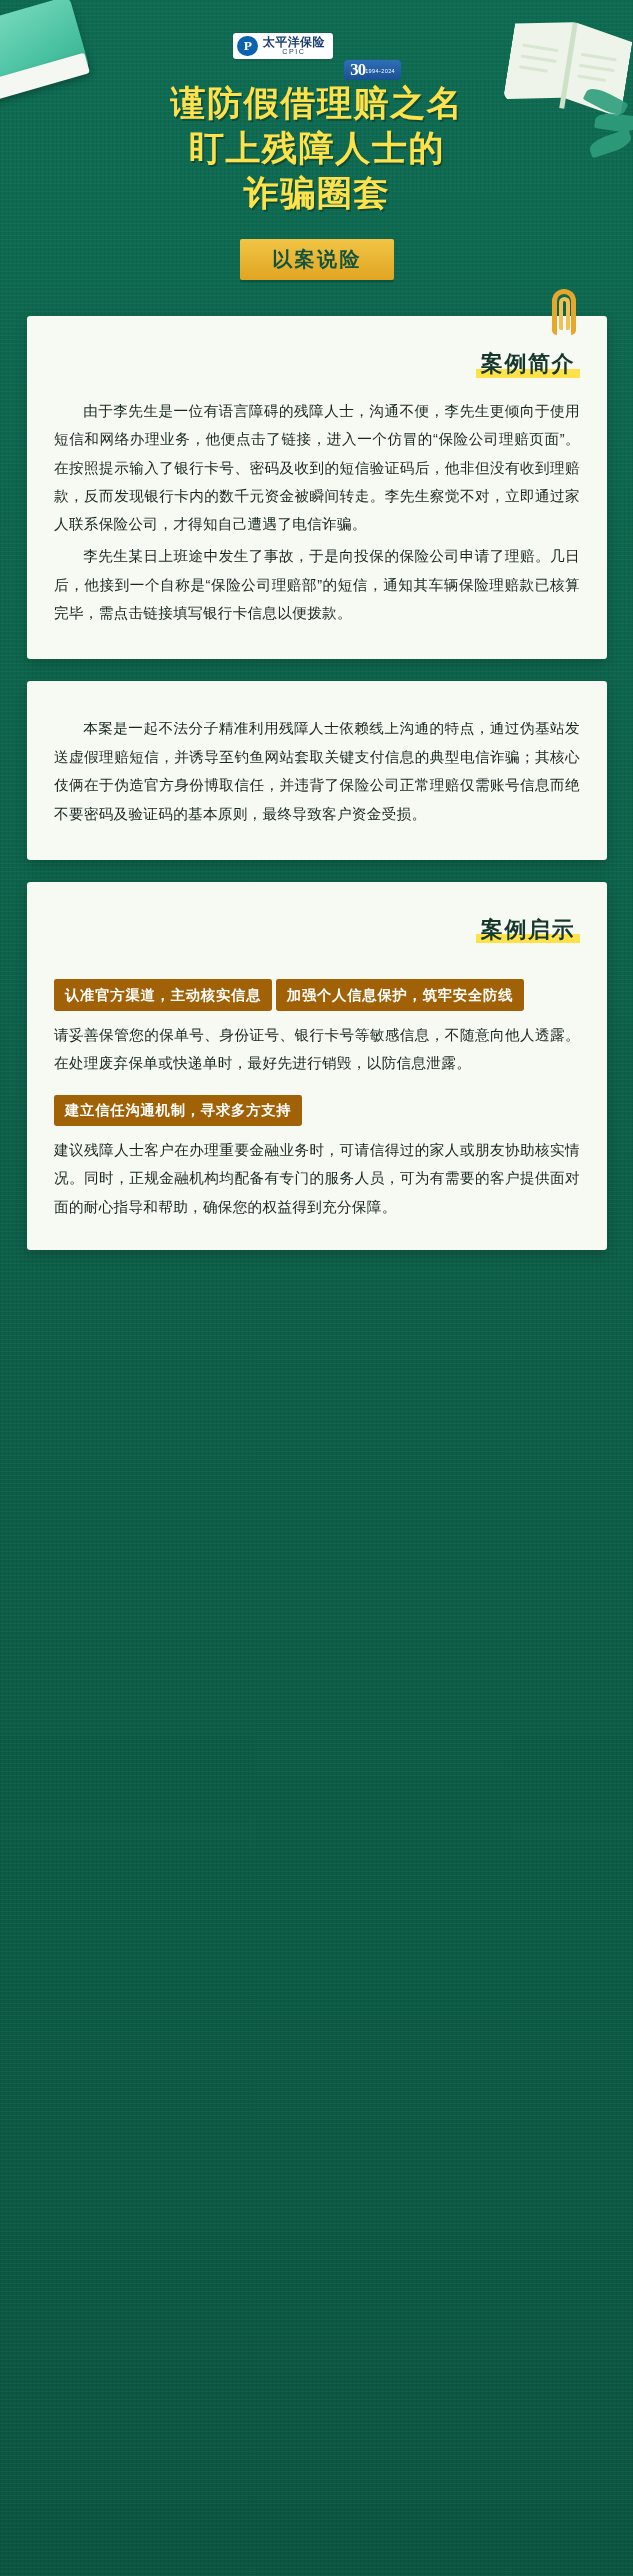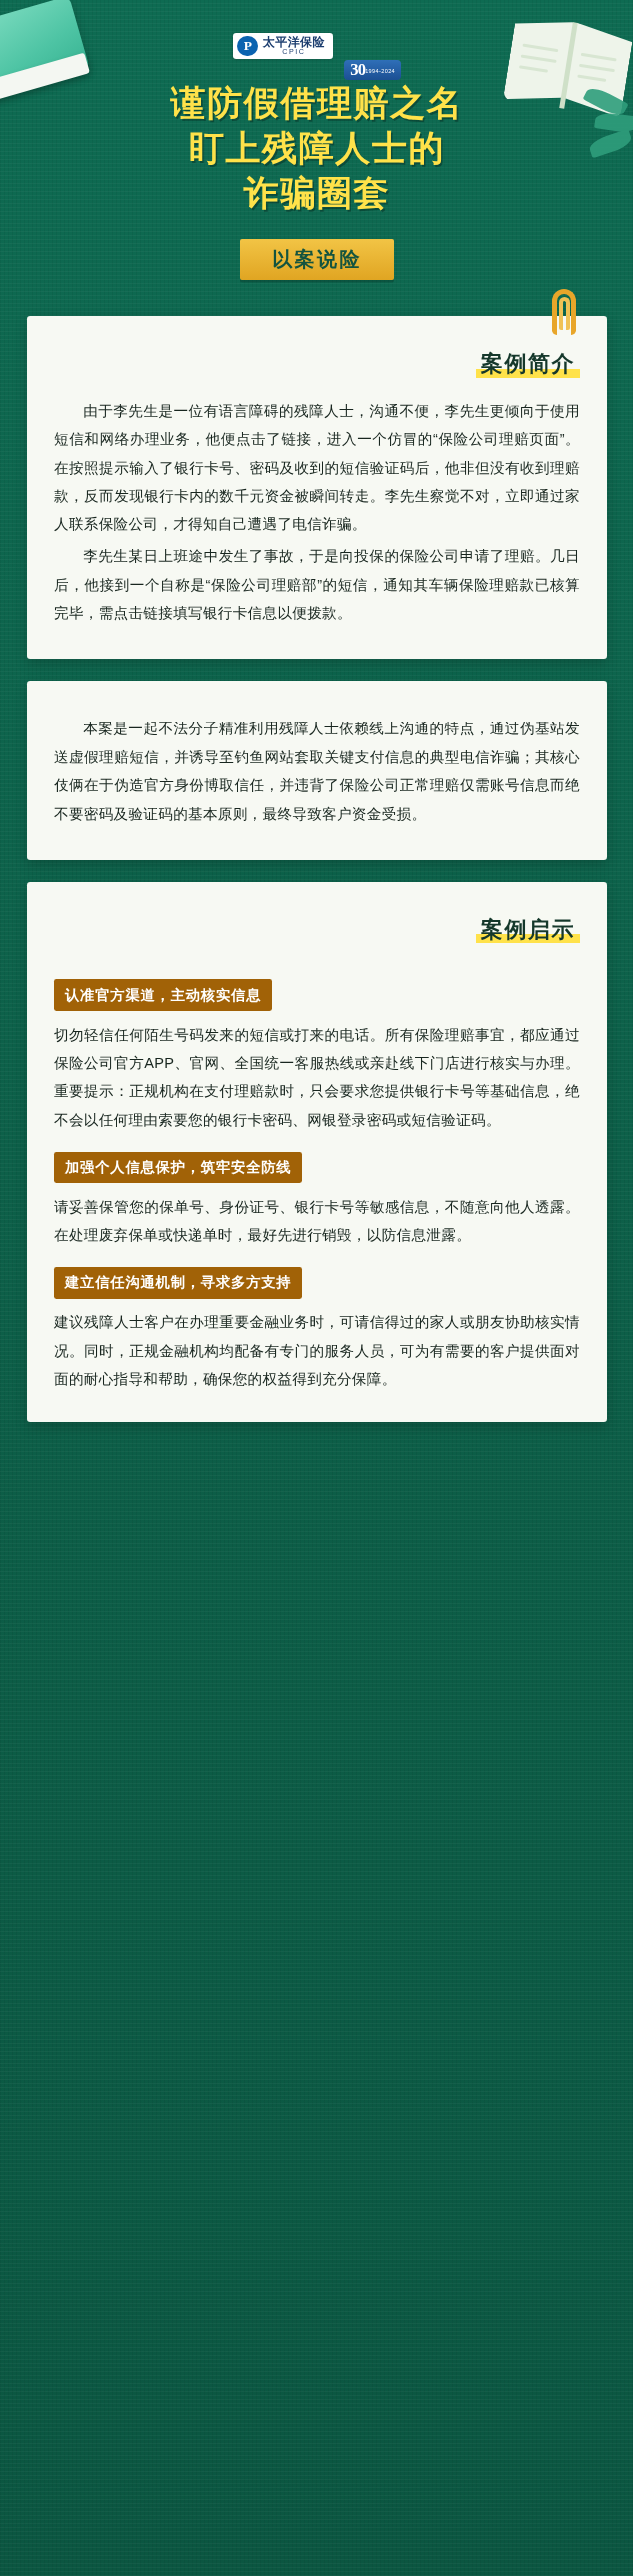--- a/index.html
+++ b/index.html
@@ -361,22 +361,20 @@
   <div class="card">
     <p class="para">本案是一起不法分子精准利用残障人士依赖线上沟通的特点，通过伪基站发送虚假理赔短信，并诱导至钓鱼网站套取关键支付信息的典型电信诈骗；其核心伎俩在于伪造官方身份博取信任，并违背了保险公司正常理赔仅需账号信息而绝不要密码及验证码的基本原则，最终导致客户资金受损。</p>
   </div>
 
   <div class="card">
     <div class="heading-row">
       <div class="card-heading">案例启示</div>
     </div>
 
     <div class="tip-label">认准官方渠道，主动核实信息</div>
-    <p class="tip-text">切勿轻信任何陌生号码发来的短信或打来的电话。所有保险理赔事宜，都应通过保险公司官方APP、官网、全国统一客服热线或亲赴线下门店进行核实与办理。
-重要提示：正规机构在支付理赔款时，只会要求您提供银行卡号等基础信息，绝不会以任何理由索要您的银行卡密码、网银登录密码或短信验证码。</p>
 
     <div class="tip-label">加强个人信息保护，筑牢安全防线</div>
     <p class="tip-text">请妥善保管您的保单号、身份证号、银行卡号等敏感信息，不随意向他人透露。在处理废弃保单或快递单时，最好先进行销毁，以防信息泄露。</p>
 
     <div class="tip-label">建立信任沟通机制，寻求多方支持</div>
     <p class="tip-text">建议残障人士客户在办理重要金融业务时，可请信得过的家人或朋友协助核实情况。同时，正规金融机构均配备有专门的服务人员，可为有需要的客户提供面对面的耐心指导和帮助，确保您的权益得到充分保障。</p>
   </div>
 
   <div class="spacer-bottom"></div>
 </div>

